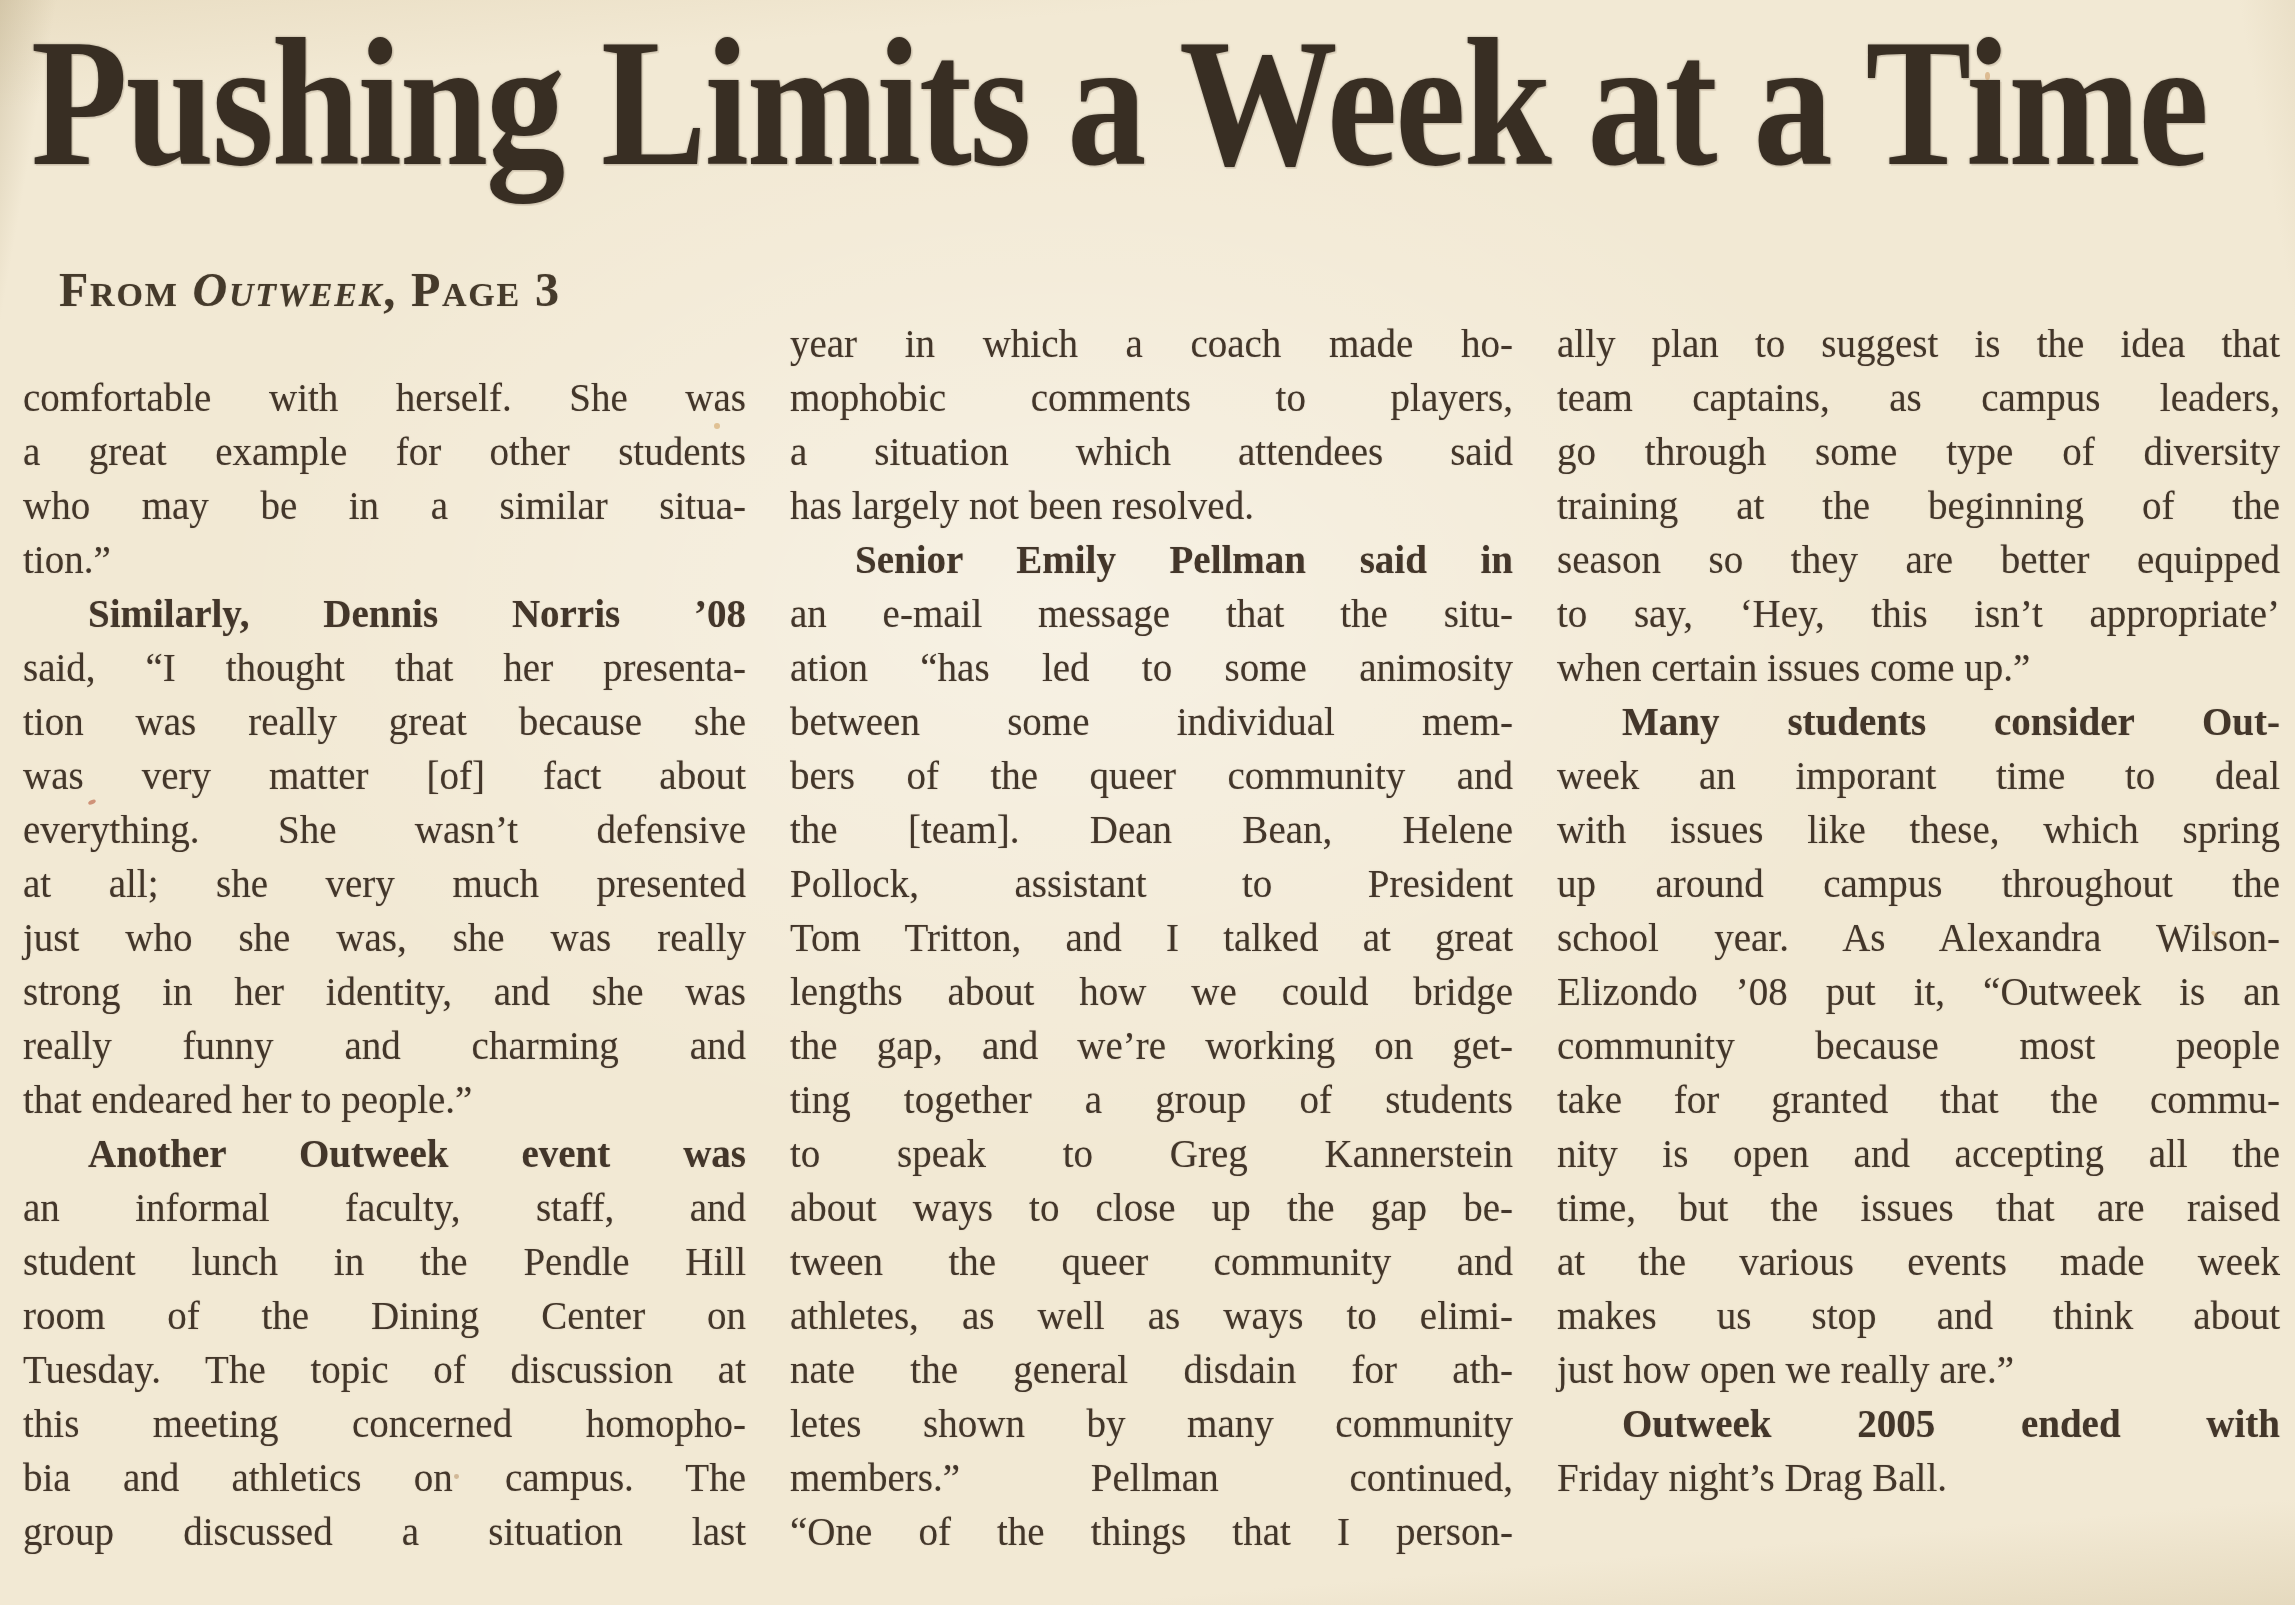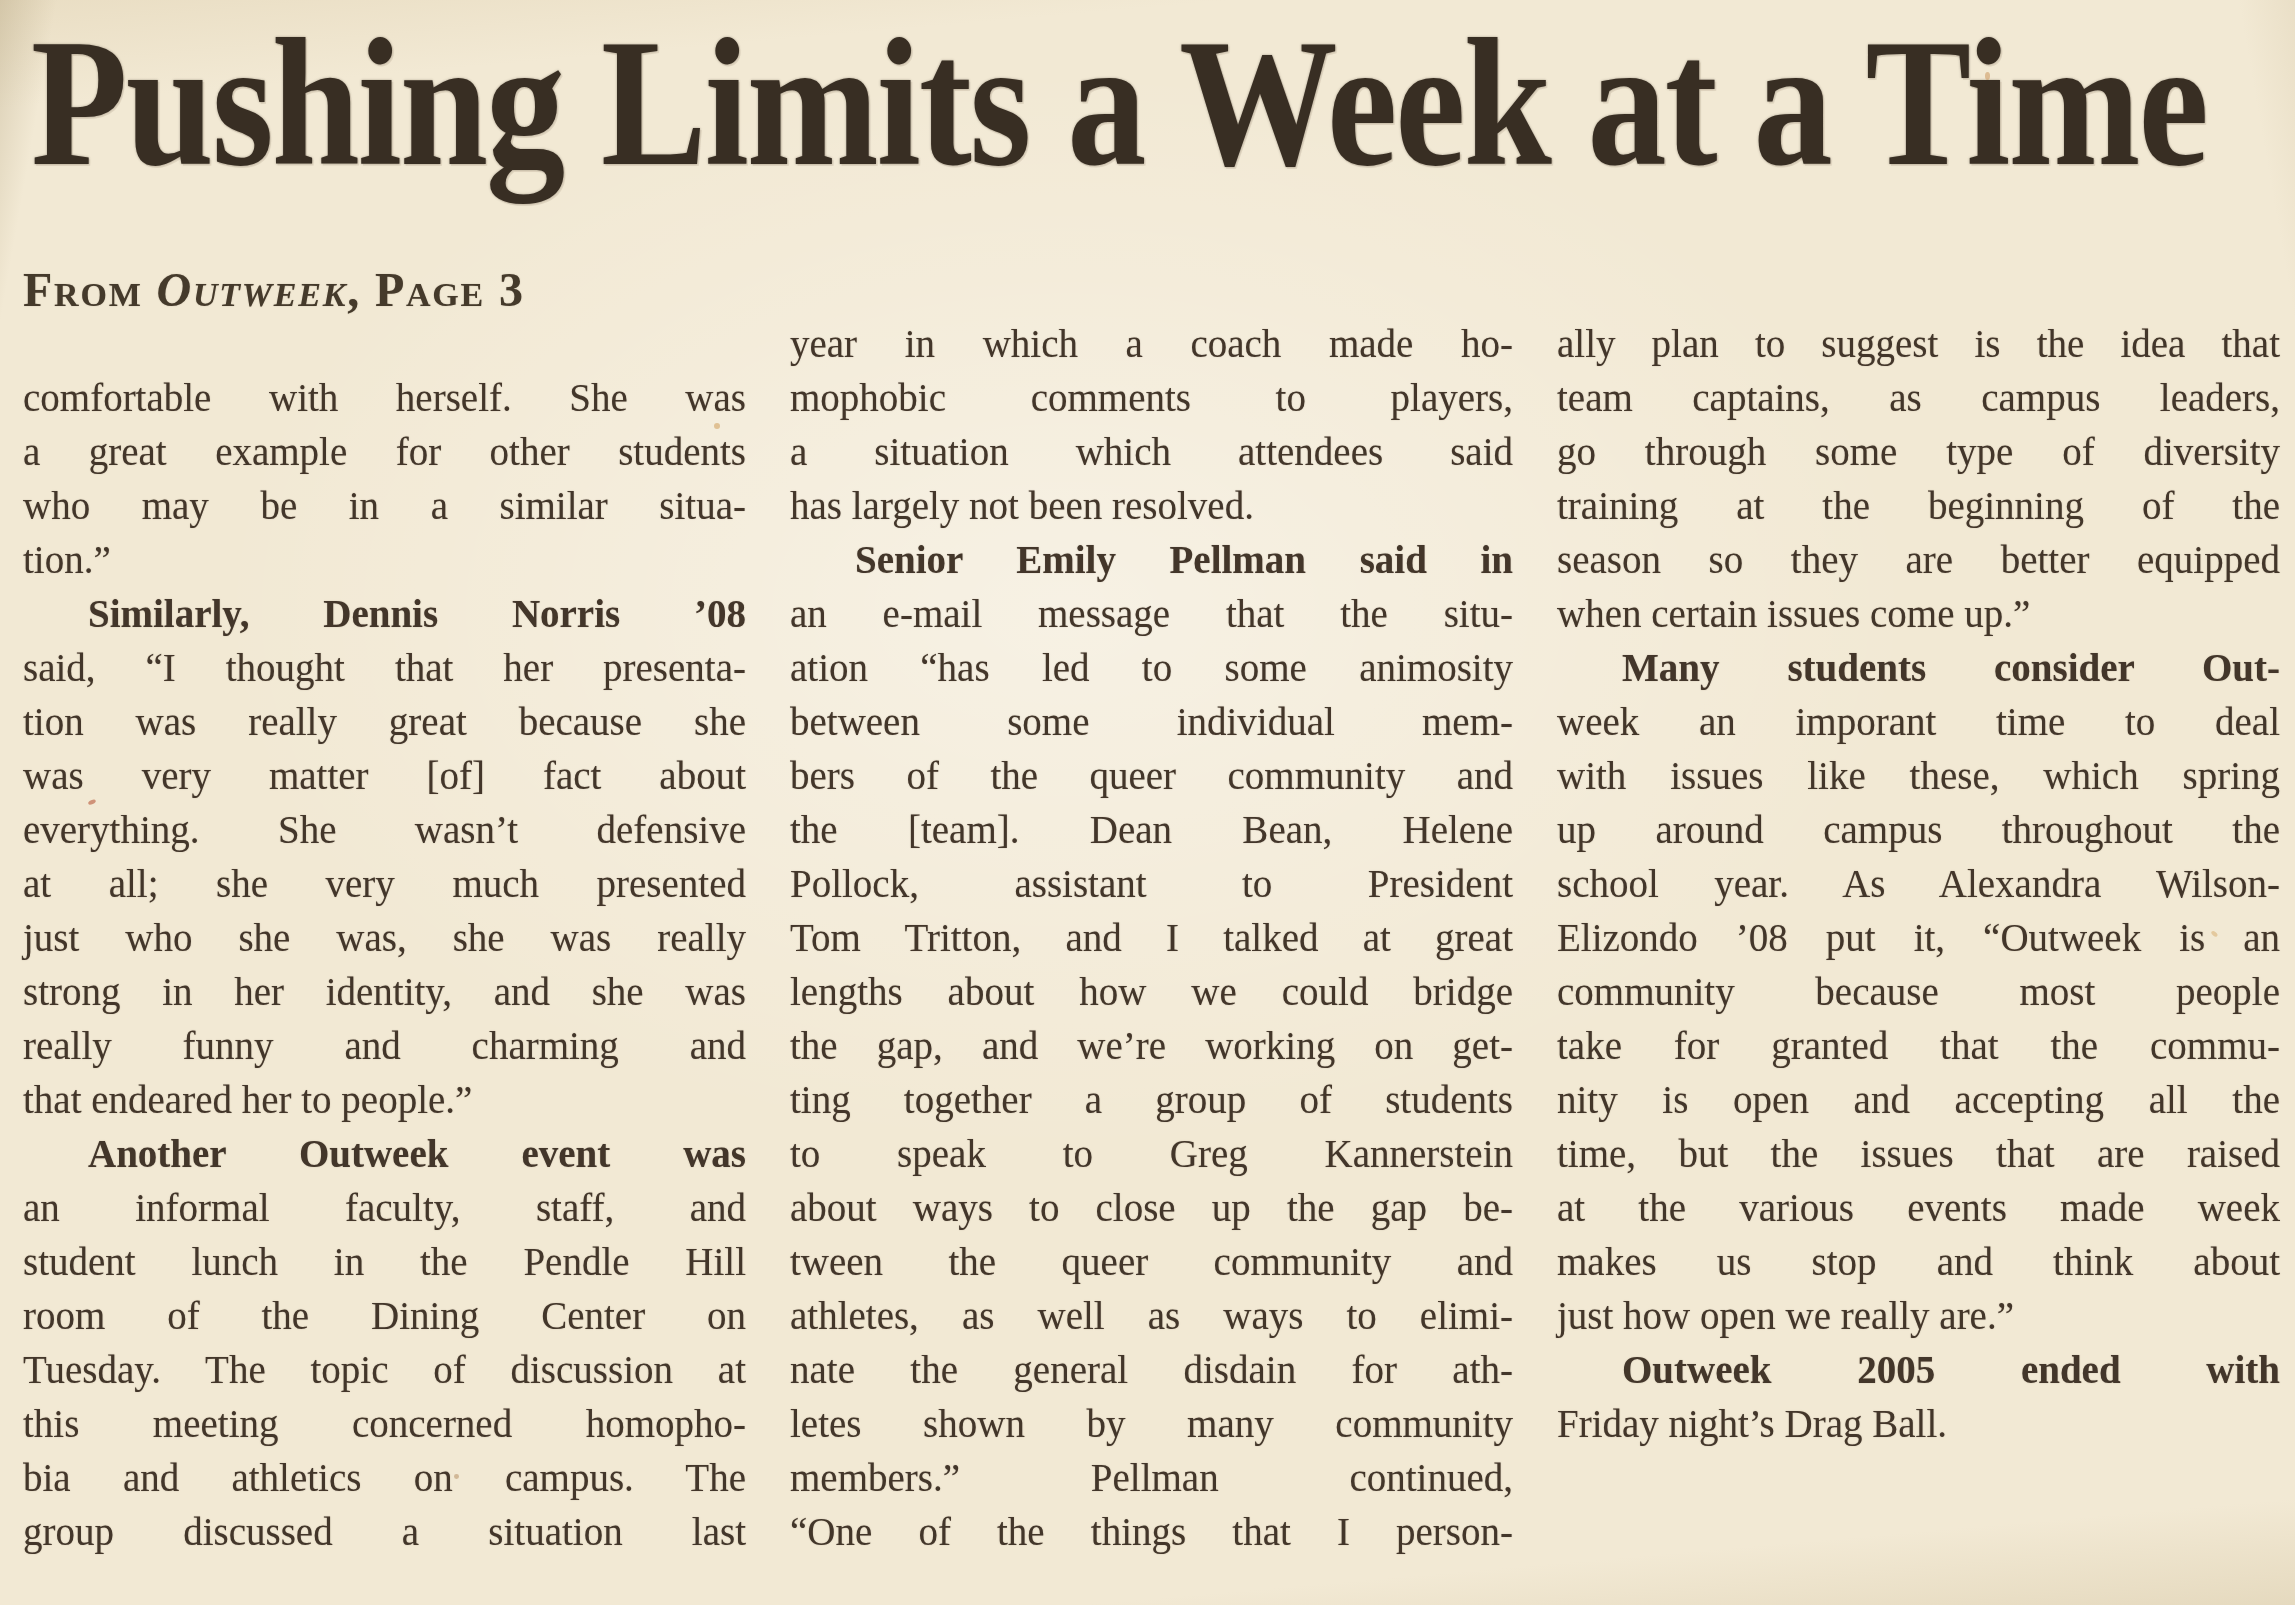--- a/index.html
+++ b/index.html
@@ -42,20 +42,21 @@
   }
   .col.pushdown{padding-top:57px;}
   .kicker{
     font-size:48px;line-height:60px;
     margin-bottom:51px;
     font-weight:bold;
     font-variant:small-caps;
     letter-spacing:1.8px;
     color:#453a2b;
     white-space:nowrap;
+    margin-left:36px;
   }
   .kicker .src{font-style:italic;}
   .line{
     text-align:justify;
     text-align-last:justify;
     height:54px;overflow:visible;
   }
   .line.endline{text-align-last:left;}
   .line.indent{text-indent:65px;font-weight:bold;}
   .speck{position:absolute;border-radius:50%;pointer-events:none;}
@@ -129,20 +130,21 @@
         <div class="line">members.” Pellman continued,</div>
         <div class="line">“One of the things that I person-</div>
       </div>
 
     <div class="col pushdown">
         <div class="line">ally plan to suggest is the idea that</div>
         <div class="line">team captains, as campus leaders,</div>
         <div class="line">go through some type of diversity</div>
         <div class="line">training at the beginning of the</div>
         <div class="line">season so they are better equipped</div>
+        <div class="line">to say, ‘Hey, this isn’t appropriate’</div>
         <div class="line endline">when certain issues come up.”</div>
         <div class="line indent">Many students consider Out-</div>
         <div class="line">week an imporant time to deal</div>
         <div class="line">with issues like these, which spring</div>
         <div class="line">up around campus throughout the</div>
         <div class="line">school year. As Alexandra Wilson-</div>
         <div class="line">Elizondo ’08 put it, “Outweek is an</div>
         <div class="line">community because most people</div>
         <div class="line">take for granted that the commu-</div>
         <div class="line">nity is open and accepting all the</div>

